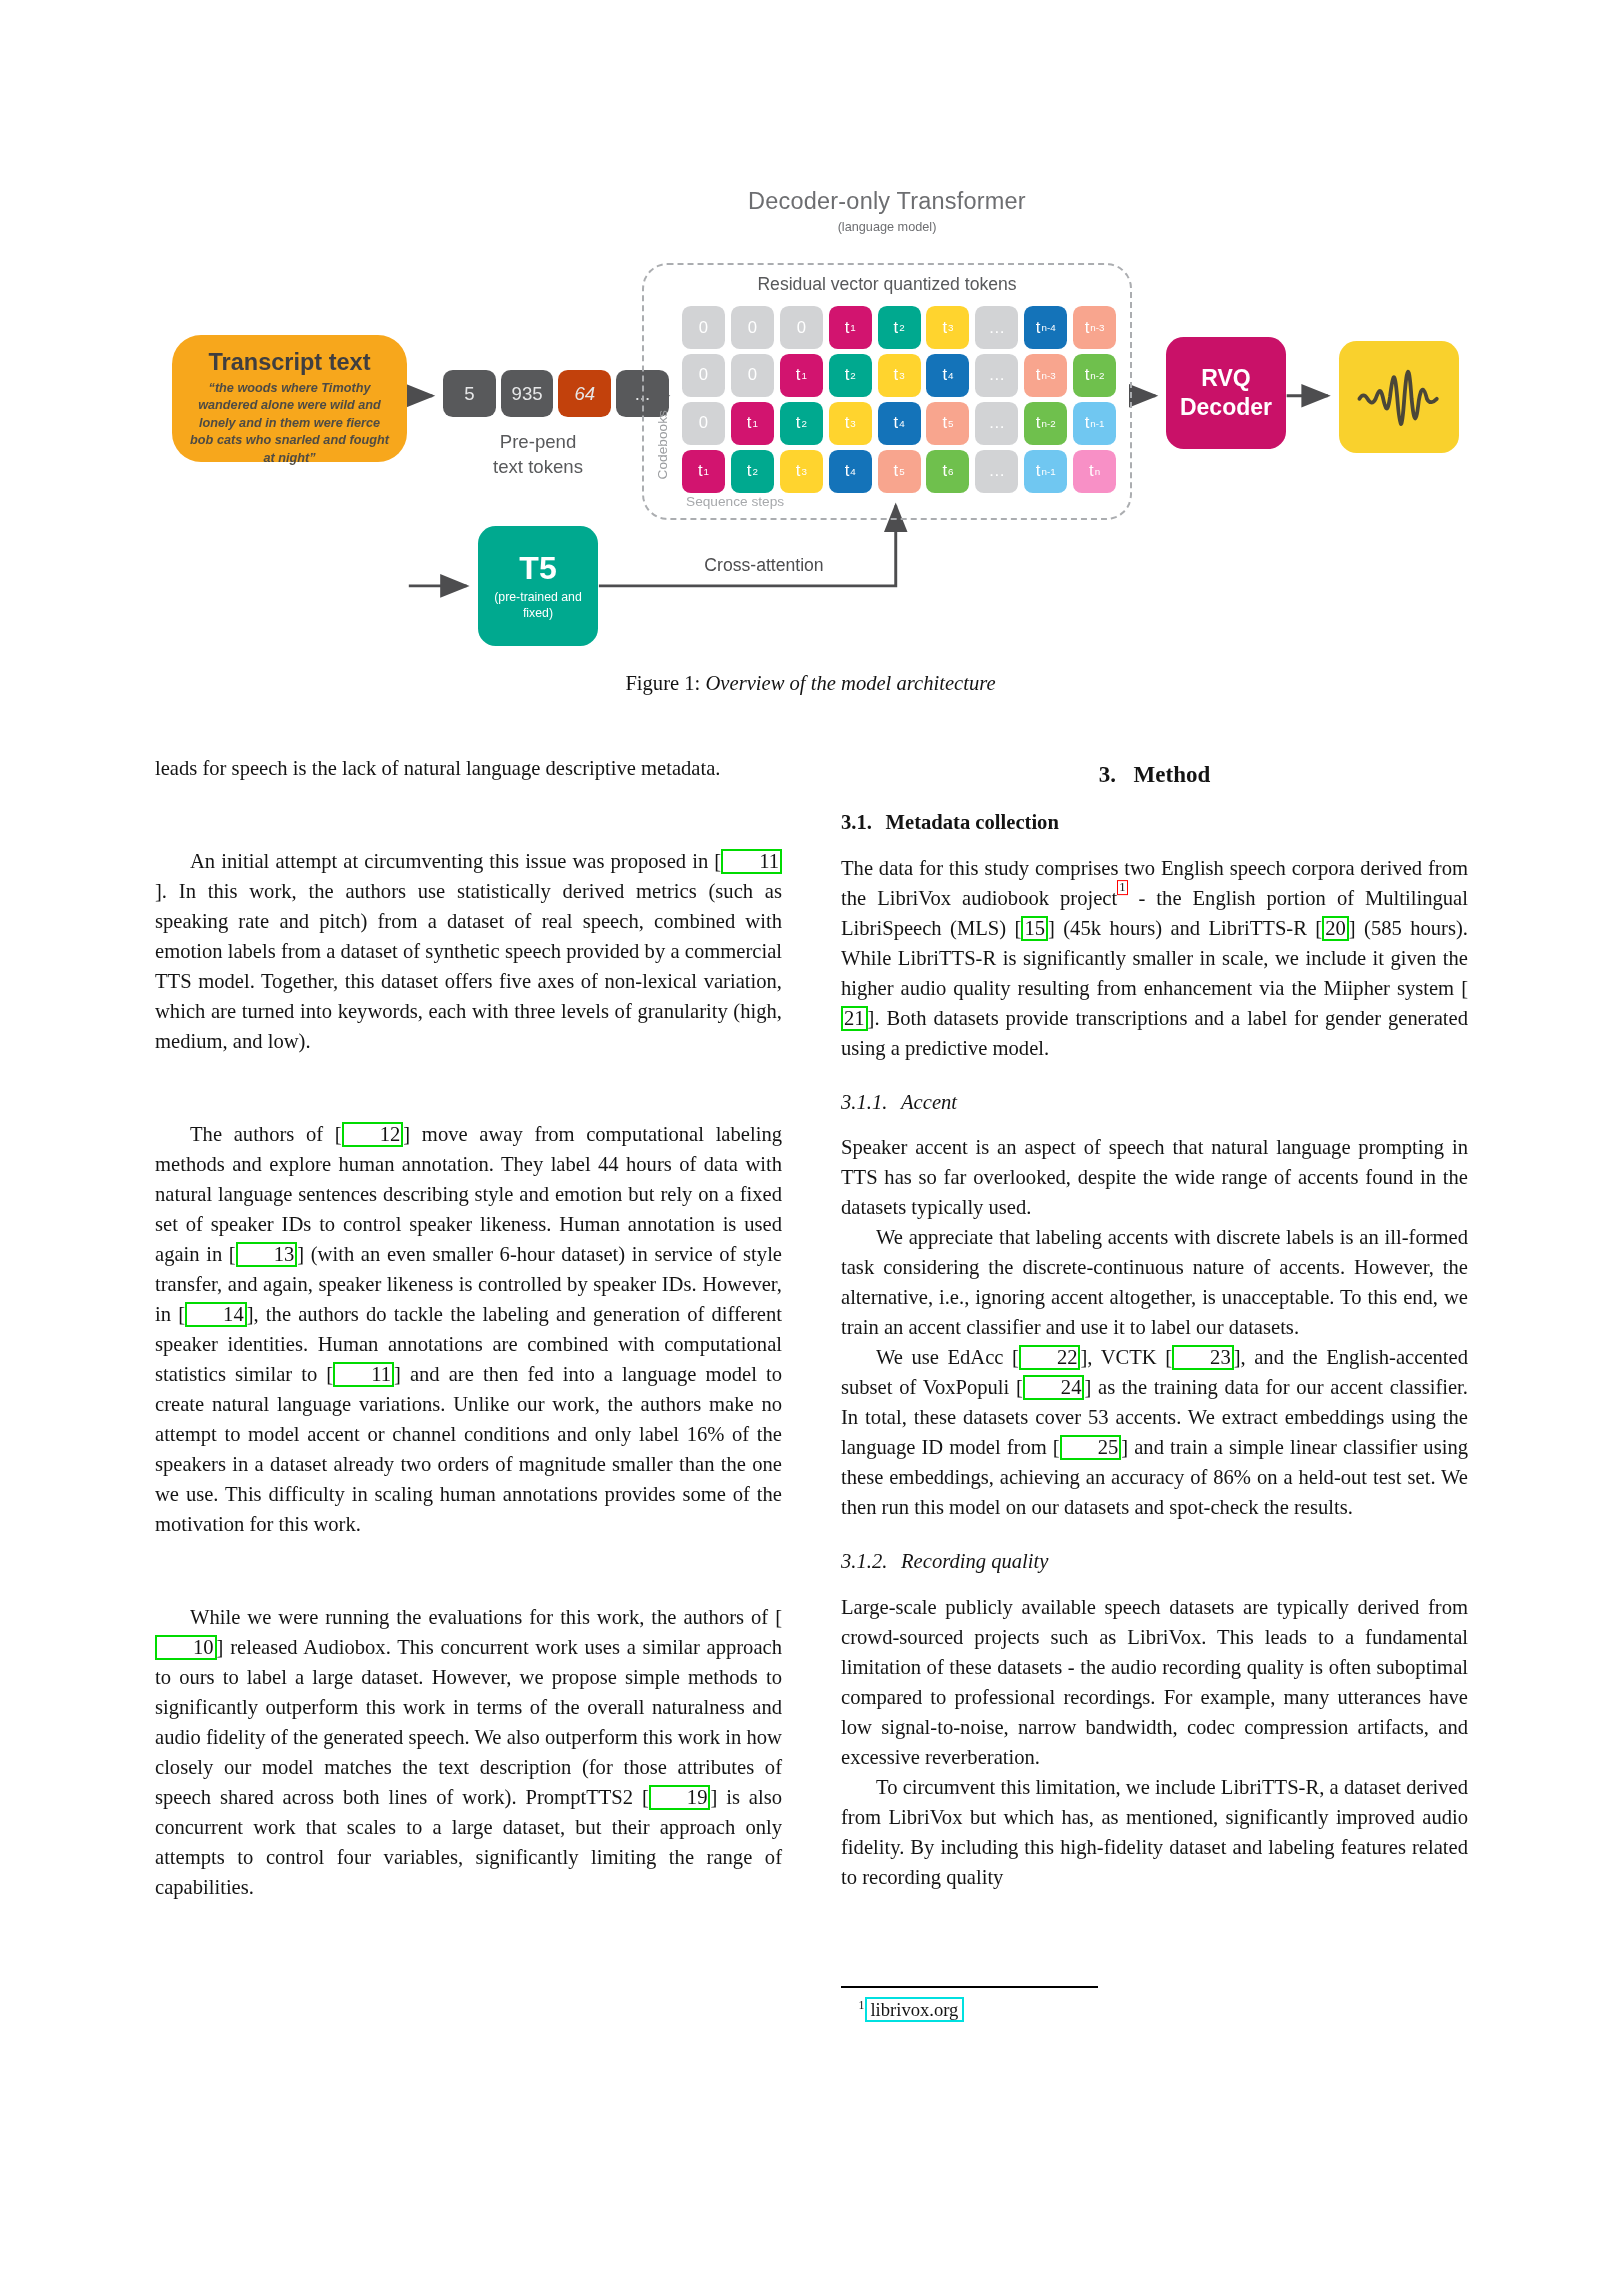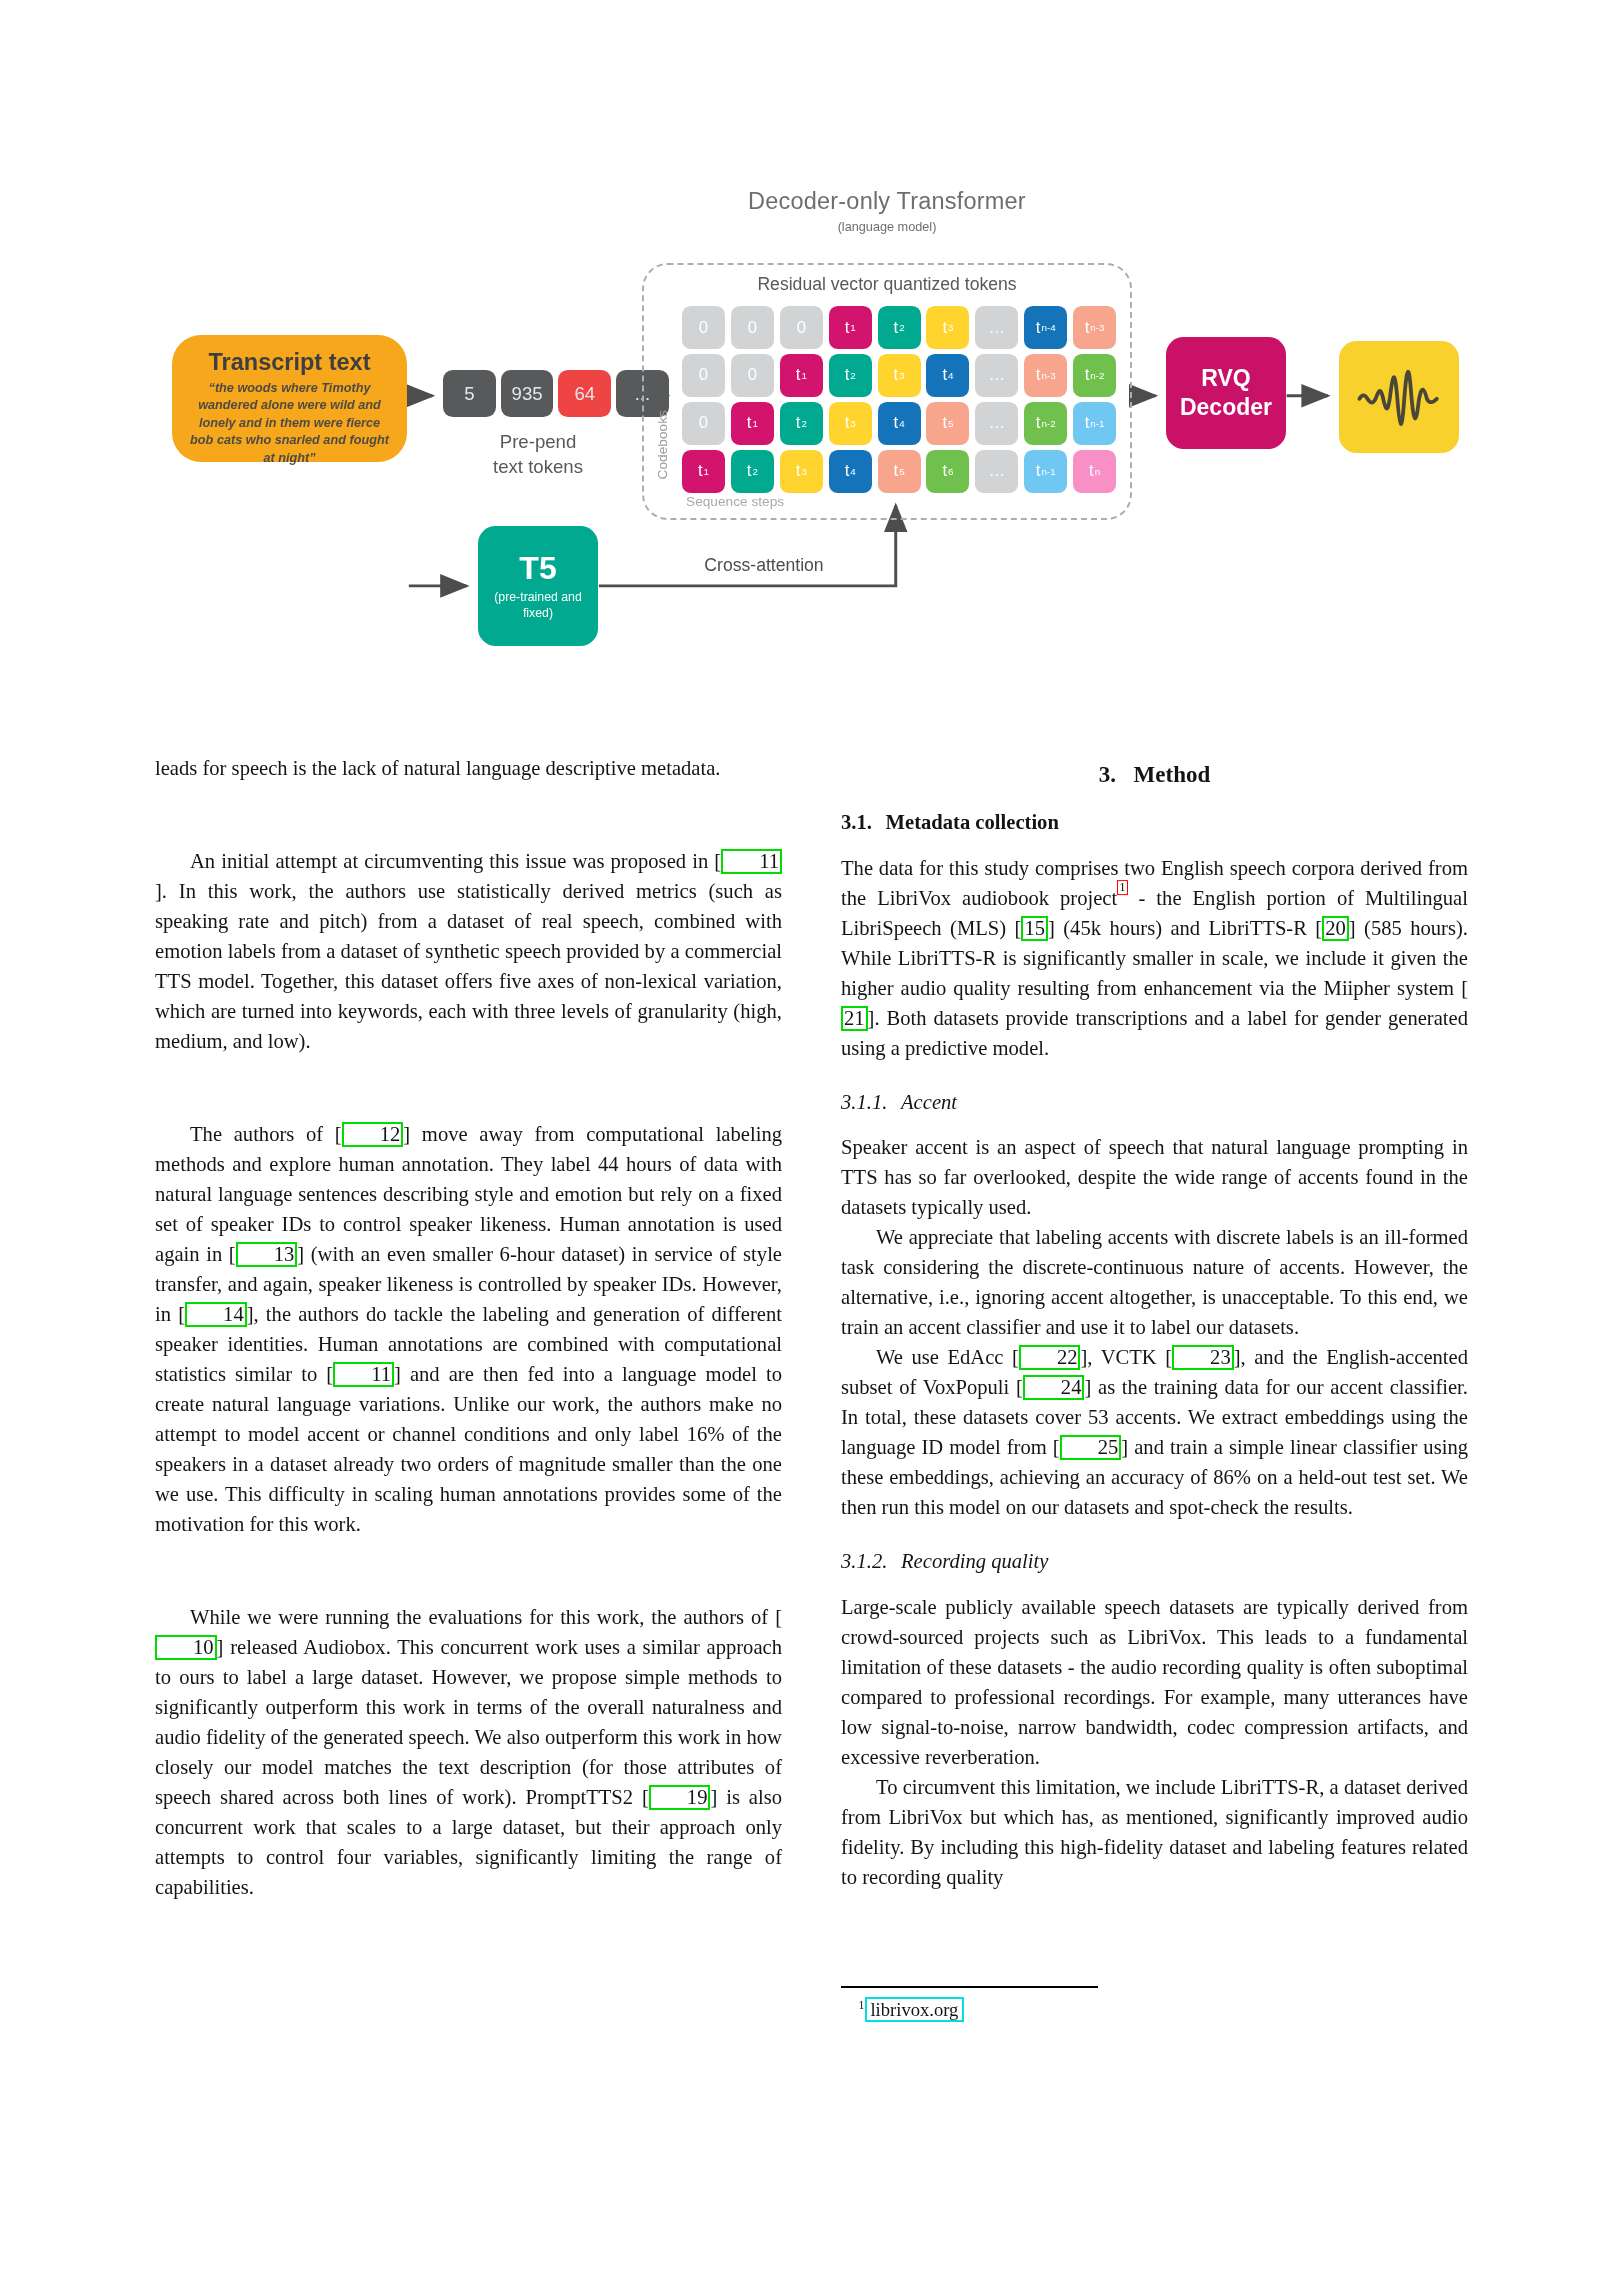--- a/index.html
+++ b/index.html
@@ -115,21 +115,21 @@
     <div class="fig-subtitle">(language model)</div>
 
     <div class="obox transcript" style="background: rgb(247, 167, 28);">
       <div class="box-title">Transcript text</div>
       <div class="box-body">“the woods where Timothy wandered alone were wild and lonely and in them were fierce bob cats who snarled and fought at night”</div>
     </div>
 
     <div class="prepend" id="prepend">
         <div class="ptoken" style="background: rgb(88, 89, 91);">5</div>
         <div class="ptoken" style="background: rgb(88, 89, 91);">935</div>
-        <div class="ptoken" style="background: #ef4444;">64</div>
+        <div class="ptoken" style="background: #c2410c; font-style: italic;">64</div>
         <div class="ptoken" style="background: rgb(88, 89, 91);">...</div>
       </div>
     <div class="prepend-label">
       <div>Pre-pend</div>
       <div>text tokens</div>
     </div>
 
     <div class="dashed"></div>
     <div class="rvq-label">Residual vector quantized tokens</div>
     <div class="grid" id="token-grid">
@@ -186,20 +186,24 @@
       <div>Decoder</div>
     </div>
 
     <div class="obox wavebox" style="background: rgb(249, 209, 45);">
       <svg viewBox="0 0 100 100">
         <path class="wave-path" d="M6 52 C9 47, 12 47, 15 52 C18 57, 21 58, 24 52 C27 44, 29 38, 32 50 C35 64, 37 70, 40 50 C43 26, 45 16, 48 50 C51 88, 53 92, 56 50 C59 14, 61 10, 64 52 C67 82, 69 80, 72 54 C75 36, 78 40, 81 52 C84 58, 88 56, 92 52"></path>
       </svg>
     </div>
   </div>
 
+  <div class="caption">
+    <span>Figure 1:</span>
+    <span class="ital">Overview of the model architecture</span>
+  </div>
 
   <div class="col left" id="left-col">
       <p class="par">leads for speech is the lack of natural language descriptive metadata.</p>
       <p class="par ind">An initial attempt at circumventing this issue was proposed in [<span class="cite">11</span>]. In this work, the authors use statistically derived metrics (such as speaking rate and pitch) from a dataset of real speech, combined with emotion labels from a dataset of synthetic speech provided by a commercial TTS model. Together, this dataset offers five axes of non-lexical variation, which are turned into keywords, each with three levels of granularity (high, medium, and low).</p>
       <p class="par ind">The authors of [<span class="cite">12</span>] move away from computational labeling methods and explore human annotation. They label 44 hours of data with natural language sentences describing style and emotion but rely on a fixed set of speaker IDs to control speaker likeness. Human annotation is used again in [<span class="cite">13</span>] (with an even smaller 6-hour dataset) in service of style transfer, and again, speaker likeness is controlled by speaker IDs. However, in [<span class="cite">14</span>], the authors do tackle the labeling and generation of different speaker identities. Human annotations are combined with computational statistics similar to [<span class="cite">11</span>] and are then fed into a language model to create natural language variations. Unlike our work, the authors make no attempt to model accent or channel conditions and only label 16% of the speakers in a dataset already two orders of magnitude smaller than the one we use. This difficulty in scaling human annotations provides some of the motivation for this work.</p>
       <p class="par ind">While we were running the evaluations for this work, the authors of [<span class="cite">10</span>] released Audiobox. This concurrent work uses a similar approach to ours to label a large dataset. However, we propose simple methods to significantly outperform this work in terms of the overall naturalness and audio fidelity of the generated speech. We also outperform this work in how closely our model matches the text description (for those attributes of speech shared across both lines of work). PromptTTS2 [<span class="cite">19</span>] is also concurrent work that scales to a large dataset, but their approach only attempts to control four variables, significantly limiting the range of capabilities.</p>
     </div>
   <div class="col right" id="right-col">
       <div class="h1"><span class="hnum">3.</span><span>Method</span></div>
       <div class="h2"><span class="hnum">3.1.</span><span>Metadata collection</span></div>

